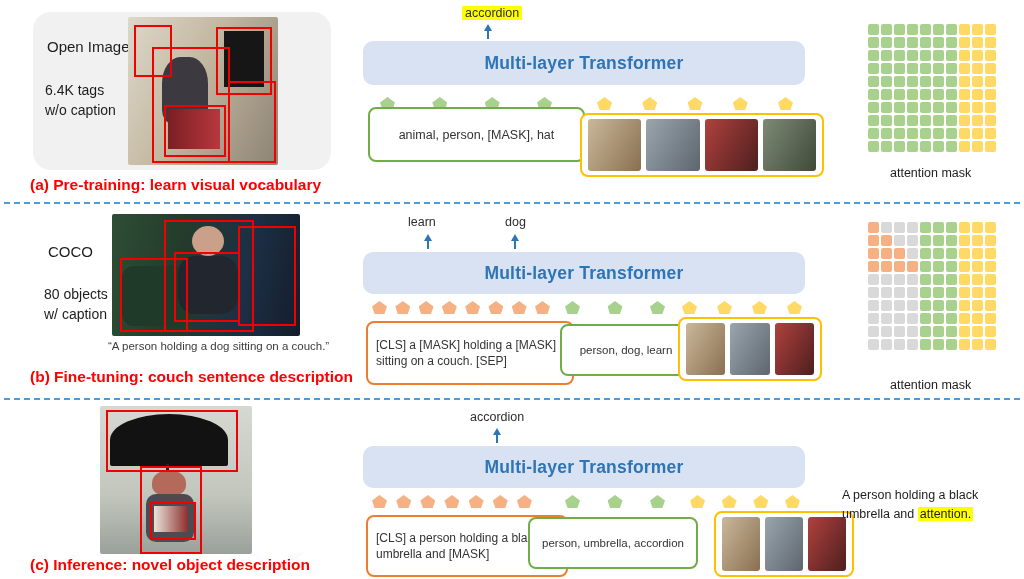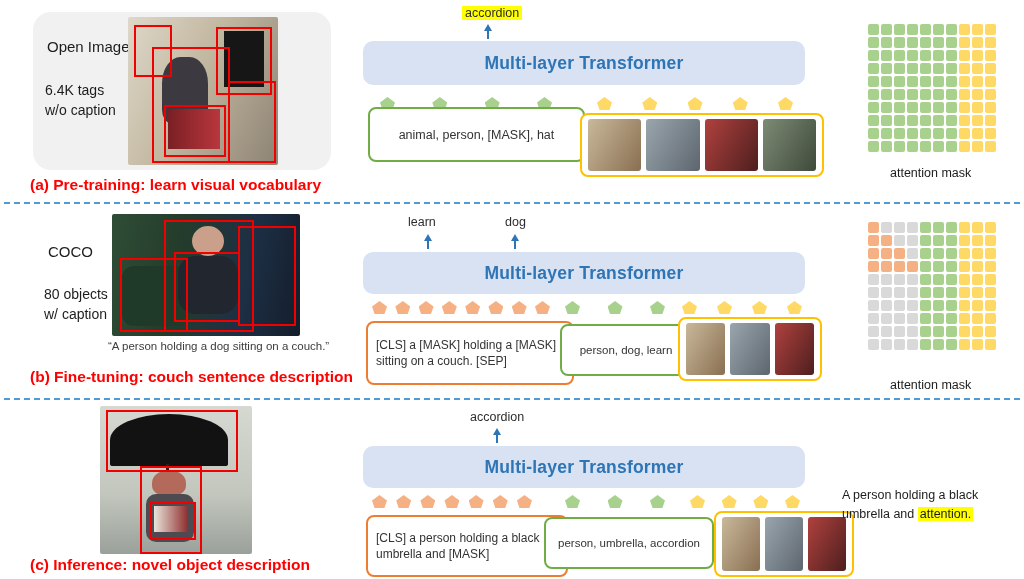--- a/index.html
+++ b/index.html
@@ -246,21 +246,21 @@
     <div class="tokens" style="left:690px;top:495px;width:110px;">
         <span class="token" style="background: rgb(255, 217, 102);"></span>
         <span class="token" style="background: rgb(255, 217, 102);"></span>
         <span class="token" style="background: rgb(255, 217, 102);"></span>
         <span class="token" style="background: rgb(255, 217, 102);"></span>
       </div>
 
     <div class="tag-box orange-box" style="left:366px;top:515px;width:182px;height:50px;">
       <span>[CLS] a person holding a black umbrella and [MASK]</span>
     </div>
-    <div class="tag-box green-box" style="left:544px;top:517px;width:150px;height:44px;font-size:11.5px;justify-content:center;">
+    <div class="tag-box green-box" style="left:528px;top:517px;width:150px;height:44px;font-size:11.5px;justify-content:center;">
       <span>person, umbrella, accordion</span>
     </div>
     <div class="region-box" style="left:714px;top:511px;width:124px;height:54px;">
         <div class="crop" style="background: linear-gradient(120deg, rgb(201, 184, 154), rgb(138, 111, 82));"></div>
         <div class="crop" style="background: linear-gradient(120deg, rgb(154, 165, 173), rgb(93, 102, 110));"></div>
         <div class="crop" style="background: linear-gradient(120deg, rgb(176, 65, 62), rgb(77, 31, 30));"></div>
       </div>
 
     <div class="result-caption" style="left:842px;top:486px;width:172px;">
       <span>A person holding a black umbrella and </span><span class="hl">attention.</span>

